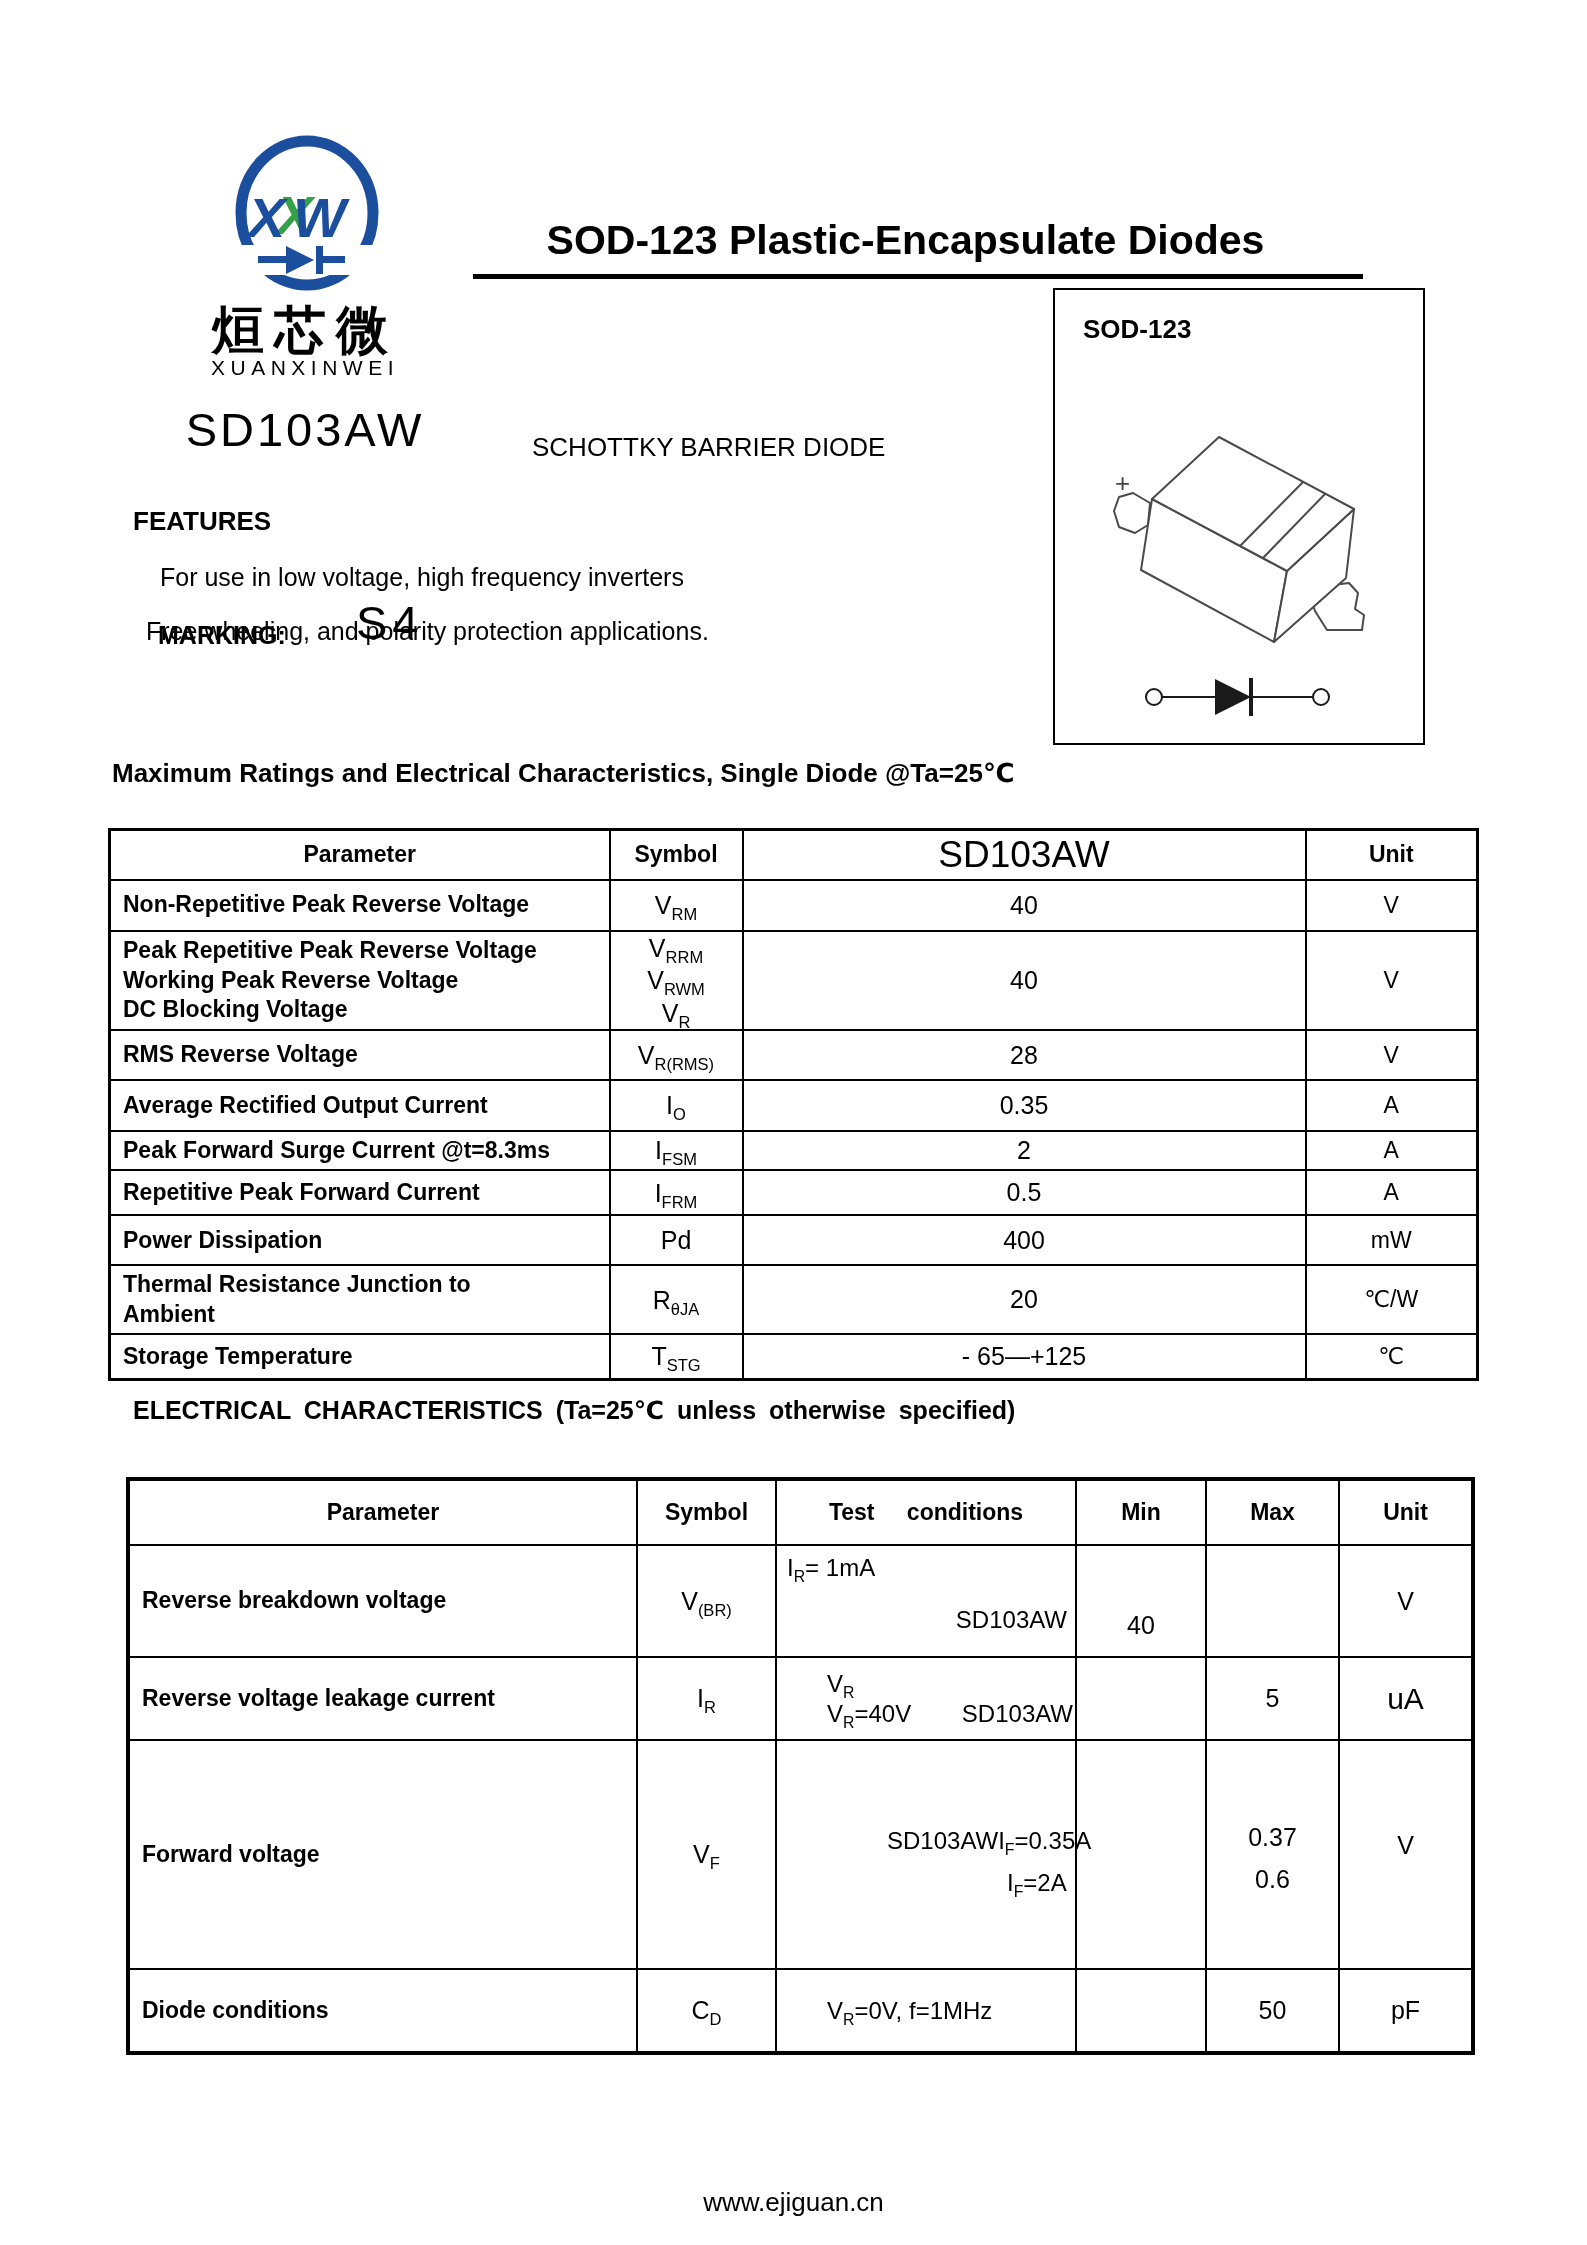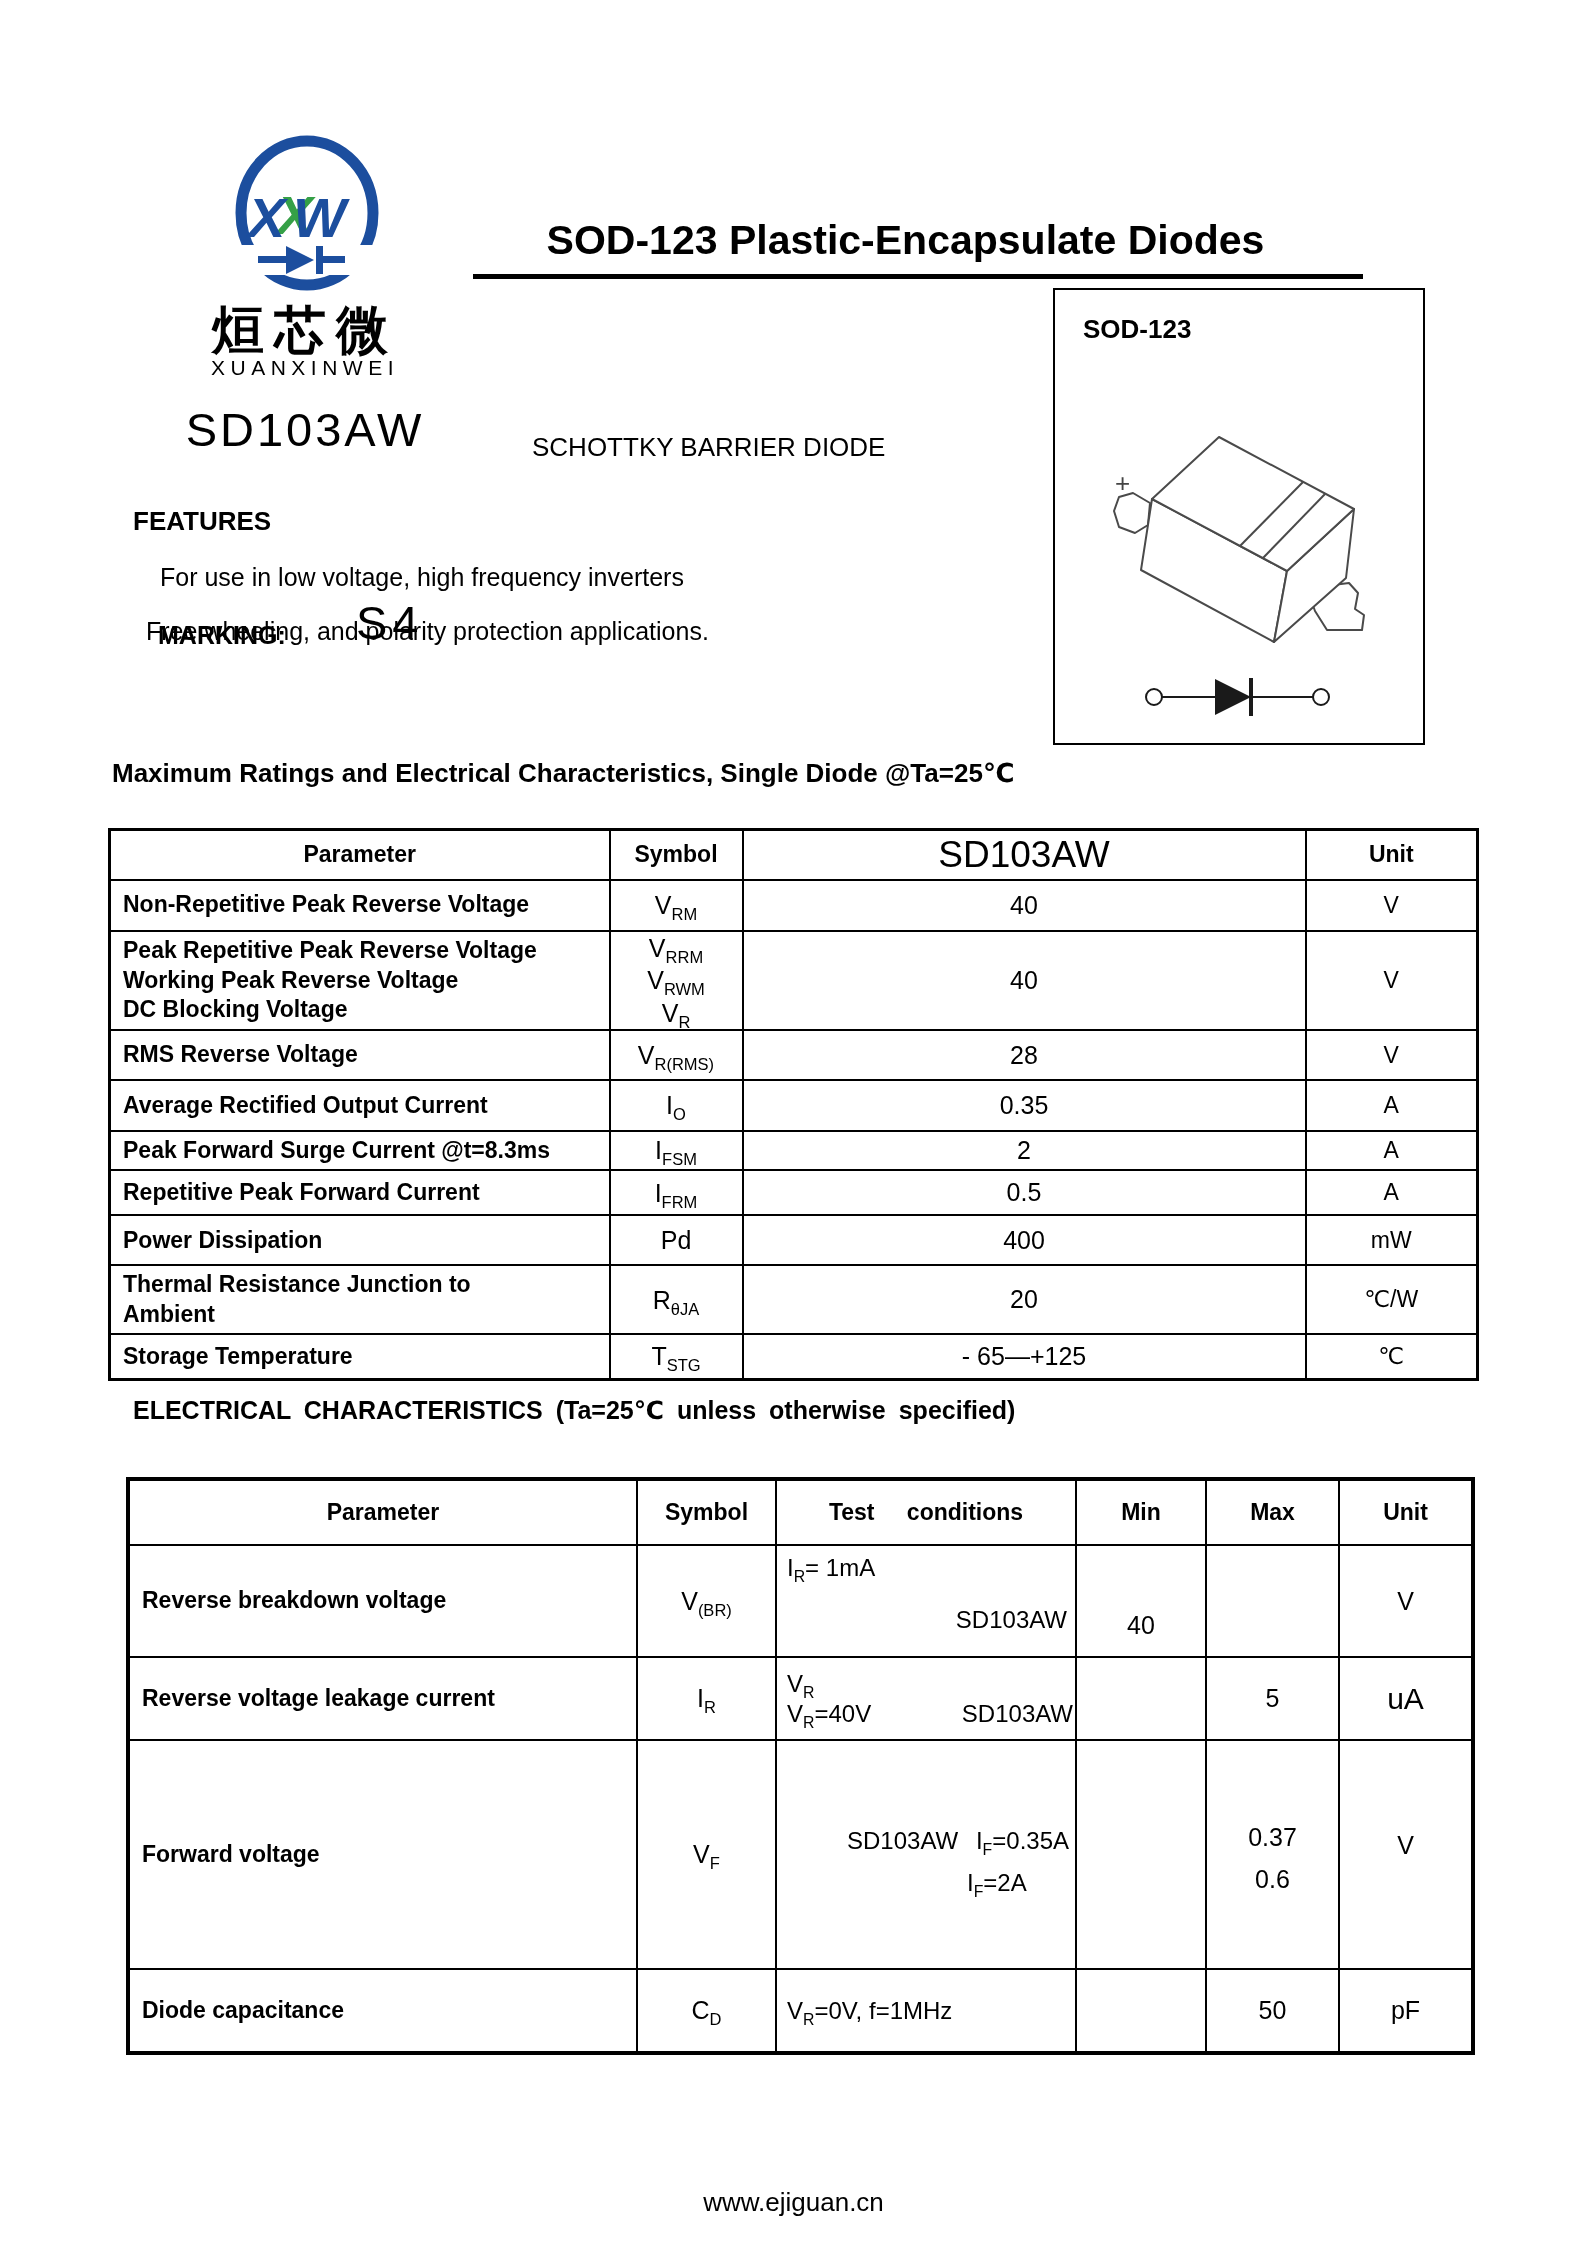--- a/index.html
+++ b/index.html
@@ -37,21 +37,21 @@
   .t1 th,.t1 td{border:2px solid #000;padding:0;vertical-align:middle;}
   .t2{border:4px solid #000;}
   .t2 th,.t2 td{border:2px solid #000;padding:0;vertical-align:middle;}
   th.h{font-size:23px;font-weight:bold;text-align:center;}
   th.h-device{font-size:37px;font-weight:normal;text-align:center;}
   th.h-test{word-spacing:26px;}
   td.p{font-weight:bold;font-size:23px;text-align:left;padding:4px 8px 4px 12px;line-height:1.28;}
   td.s{font-size:25px;text-align:center;line-height:1.3;}
   td.v{font-size:25px;text-align:center;}
   td.u{font-size:23px;text-align:center;}
-  td.tc{font-size:24px;text-align:left;position:relative;}
+  td.tc{font-size:24px;text-align:left;position:relative;padding-left:40px;}
   .tc-line1{padding:8px 0 0 10px;}
   .tc-dev-br{position:absolute;right:8px;bottom:22px;}
   .tc-flex{display:flex;justify-content:space-between;padding:2px 2px 0 10px;}
   td.v-bottom{vertical-align:bottom;}
   .pad-b16{padding-bottom:16px;}
   td.top{vertical-align:top;}
   .fw-line1{display:flex;justify-content:space-between;margin:86px 6px 0 70px;}
   .fw-line2{margin:14px 0 0 190px;}
   .mx1{margin-top:82px;text-align:center;}
   .mx2{margin-top:13px;text-align:center;}
@@ -280,21 +280,21 @@
         <td class="v top"></td>
         <td class="v top">
           <div class="mx1">0.37</div>
           <div class="mx2">0.6</div>
         </td>
         <td class="u top" style="font-size:25px;">
             <div class="unit-top">V</div>
           </td>
       </tr>
       <tr style="height:84px">
-        <td class="p">Diode capacitance</td>
+        <td class="p">Diode conditions</td>
         <td class="s"><span>C</span><sub>D</sub></td>
         <td class="tc">
           <div class="cap-line"><span>V</span><sub>R</sub><span>=0V, f=1MHz</span></div>
         </td>
         <td class="v"></td>
         <td class="v">50</td>
         <td class="u" style="font-size:25px;">pF</td>
       </tr>
     </tbody>
   </table>

